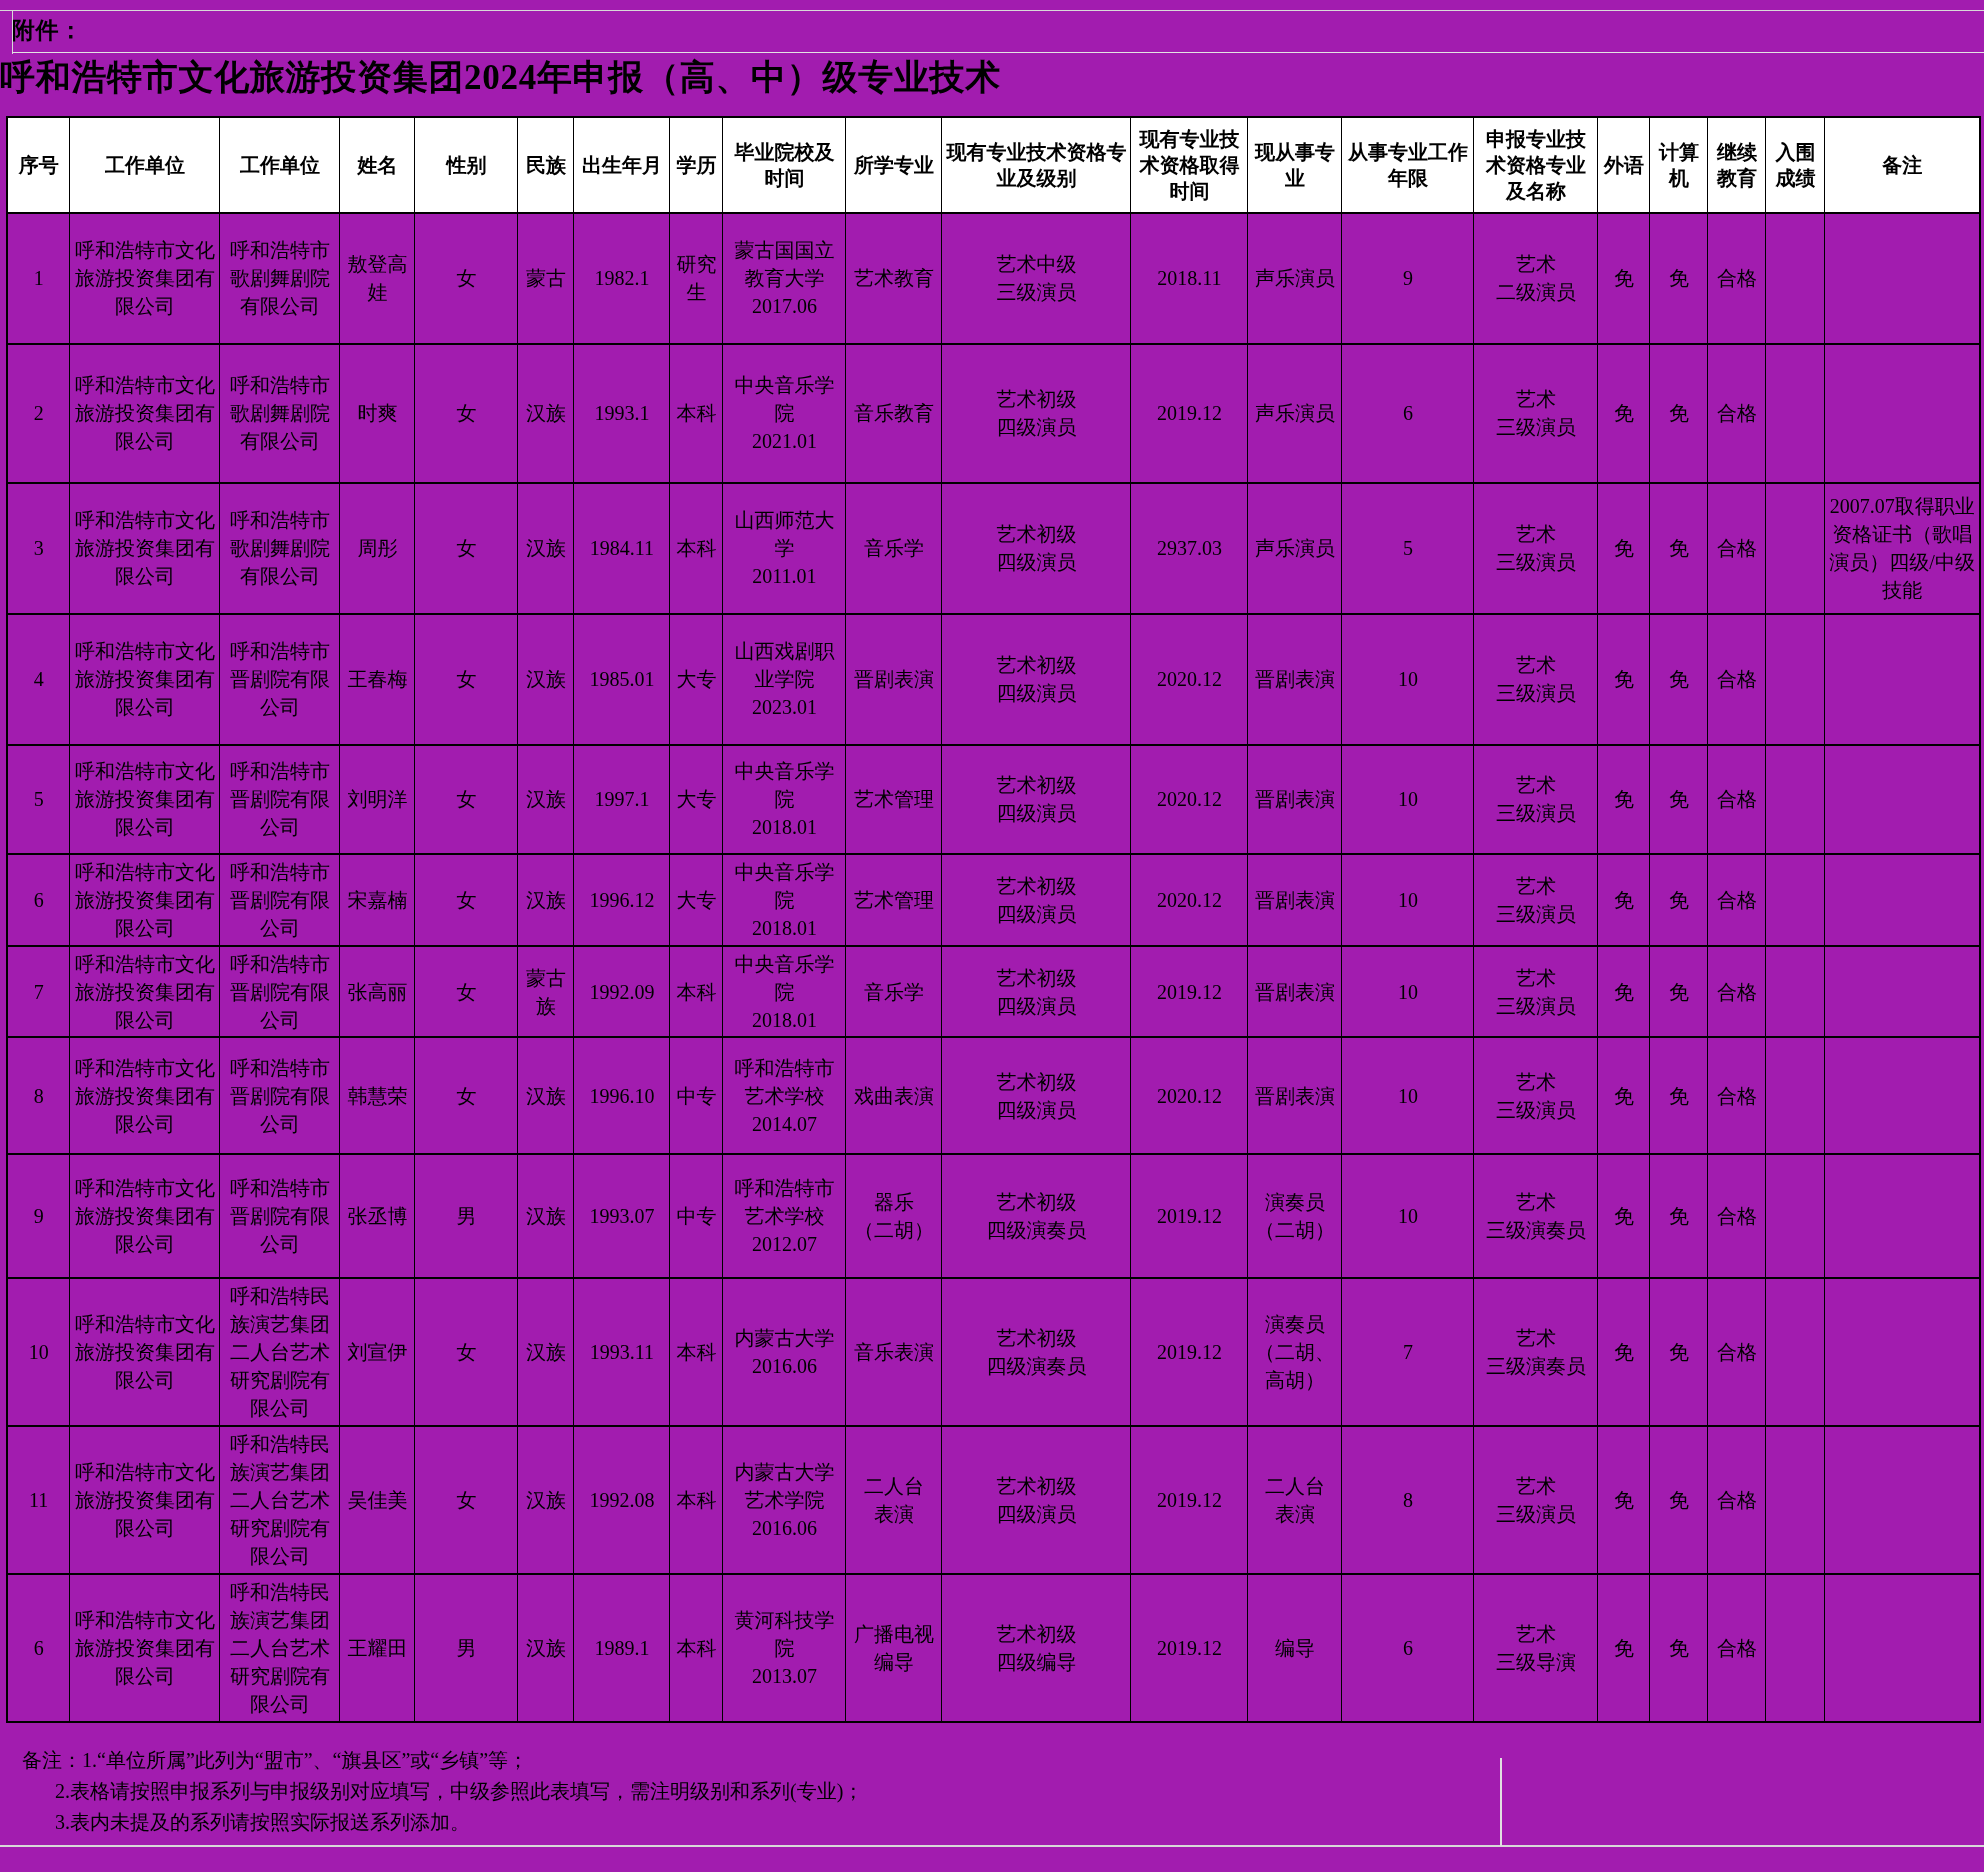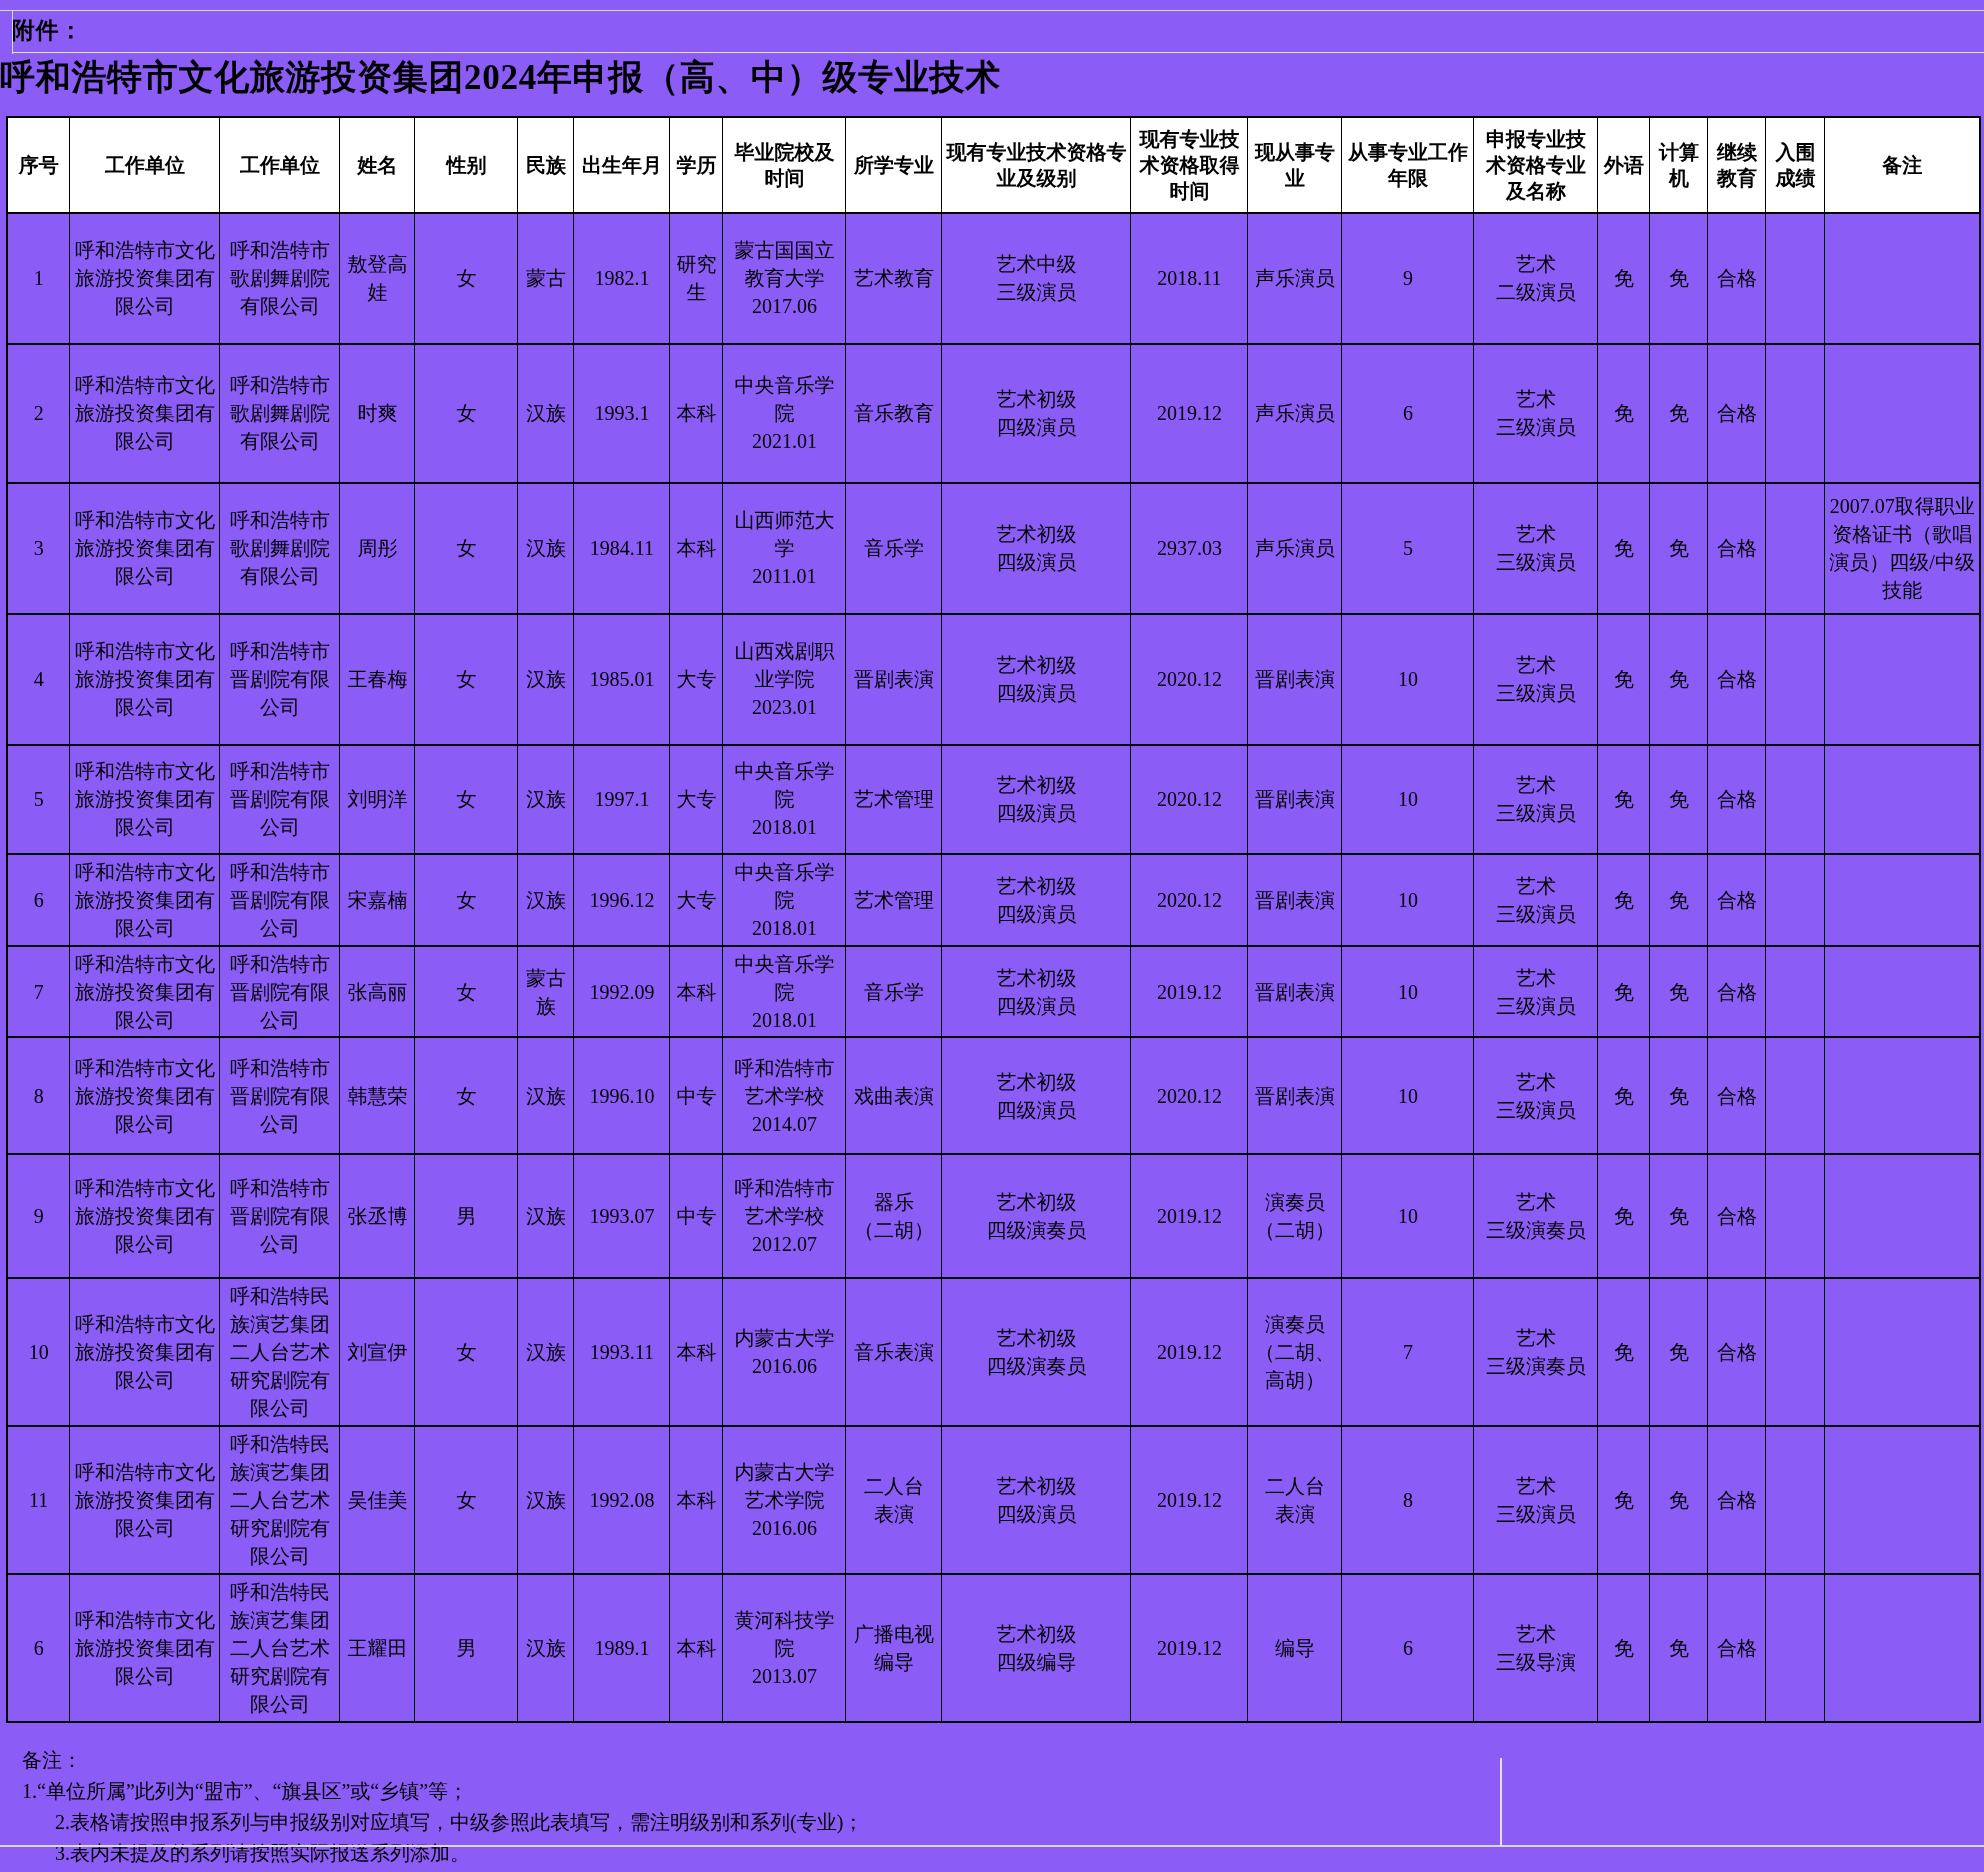--- a/index.html
+++ b/index.html
@@ -1,21 +1,21 @@
 <!DOCTYPE html>
 <html lang="zh" style="font-size:11.8px"><head>
 <meta charset="utf-8">
 <style>
   html,body{margin:0;padding:0;background:#ffffff;}
   body{
     width:1985px;height:1873px;position:relative;
     font-family:"Liberation Serif","DejaVu Serif",serif;
     color:#000;
   }
-  .page{position:relative;width:1985px;height:1873px;overflow:hidden;background:#8b5cf6;}
+  .page{position:relative;width:1985px;height:1873px;overflow:hidden;background:#a21caf;}
 
   
   .gridline{position:absolute;background:#d8d8d8;}
   .gl-top{left:0;top:9.6px;width:1985px;height:1.5px;}
   .gl-left{left:11.8px;top:9.6px;width:1.5px;height:44px;}
   .gl-under-attach{left:11.8px;top:52px;width:1973px;height:0.7px;background:#e3e3e3;}
   .gl-bottom{left:0;top:1845px;width:1985px;height:1.5px;}
   .gl-bottom-v{left:1500px;top:1758px;width:1.5px;height:88px;background:#e0e0e0;}
 
   .attachment{
@@ -64,21 +64,21 @@
   tbody tr:nth-child(8){height:117px;}
   tbody tr:nth-child(9){height:124px;}
   tbody tr:nth-child(10){height:146px;}
   tbody tr:nth-child(11){height:124px;}
   tbody tr:nth-child(12){height:139px;}
 
   .notes{
     margin:22px 0 0 22px;
     font-size:20px;line-height:1.55;
   }
-  .notes .first{display:flex;flex-direction:column;}
+  .notes .first{display:flex;}
   .notes .label{font-weight:400;}
   .notes .indent{margin-left:33px;}
 </style>
 </head>
 <body>
 
 <div class="page">
 
   <div class="gridline gl-top"></div>
   <div class="gridline gl-left"></div>

